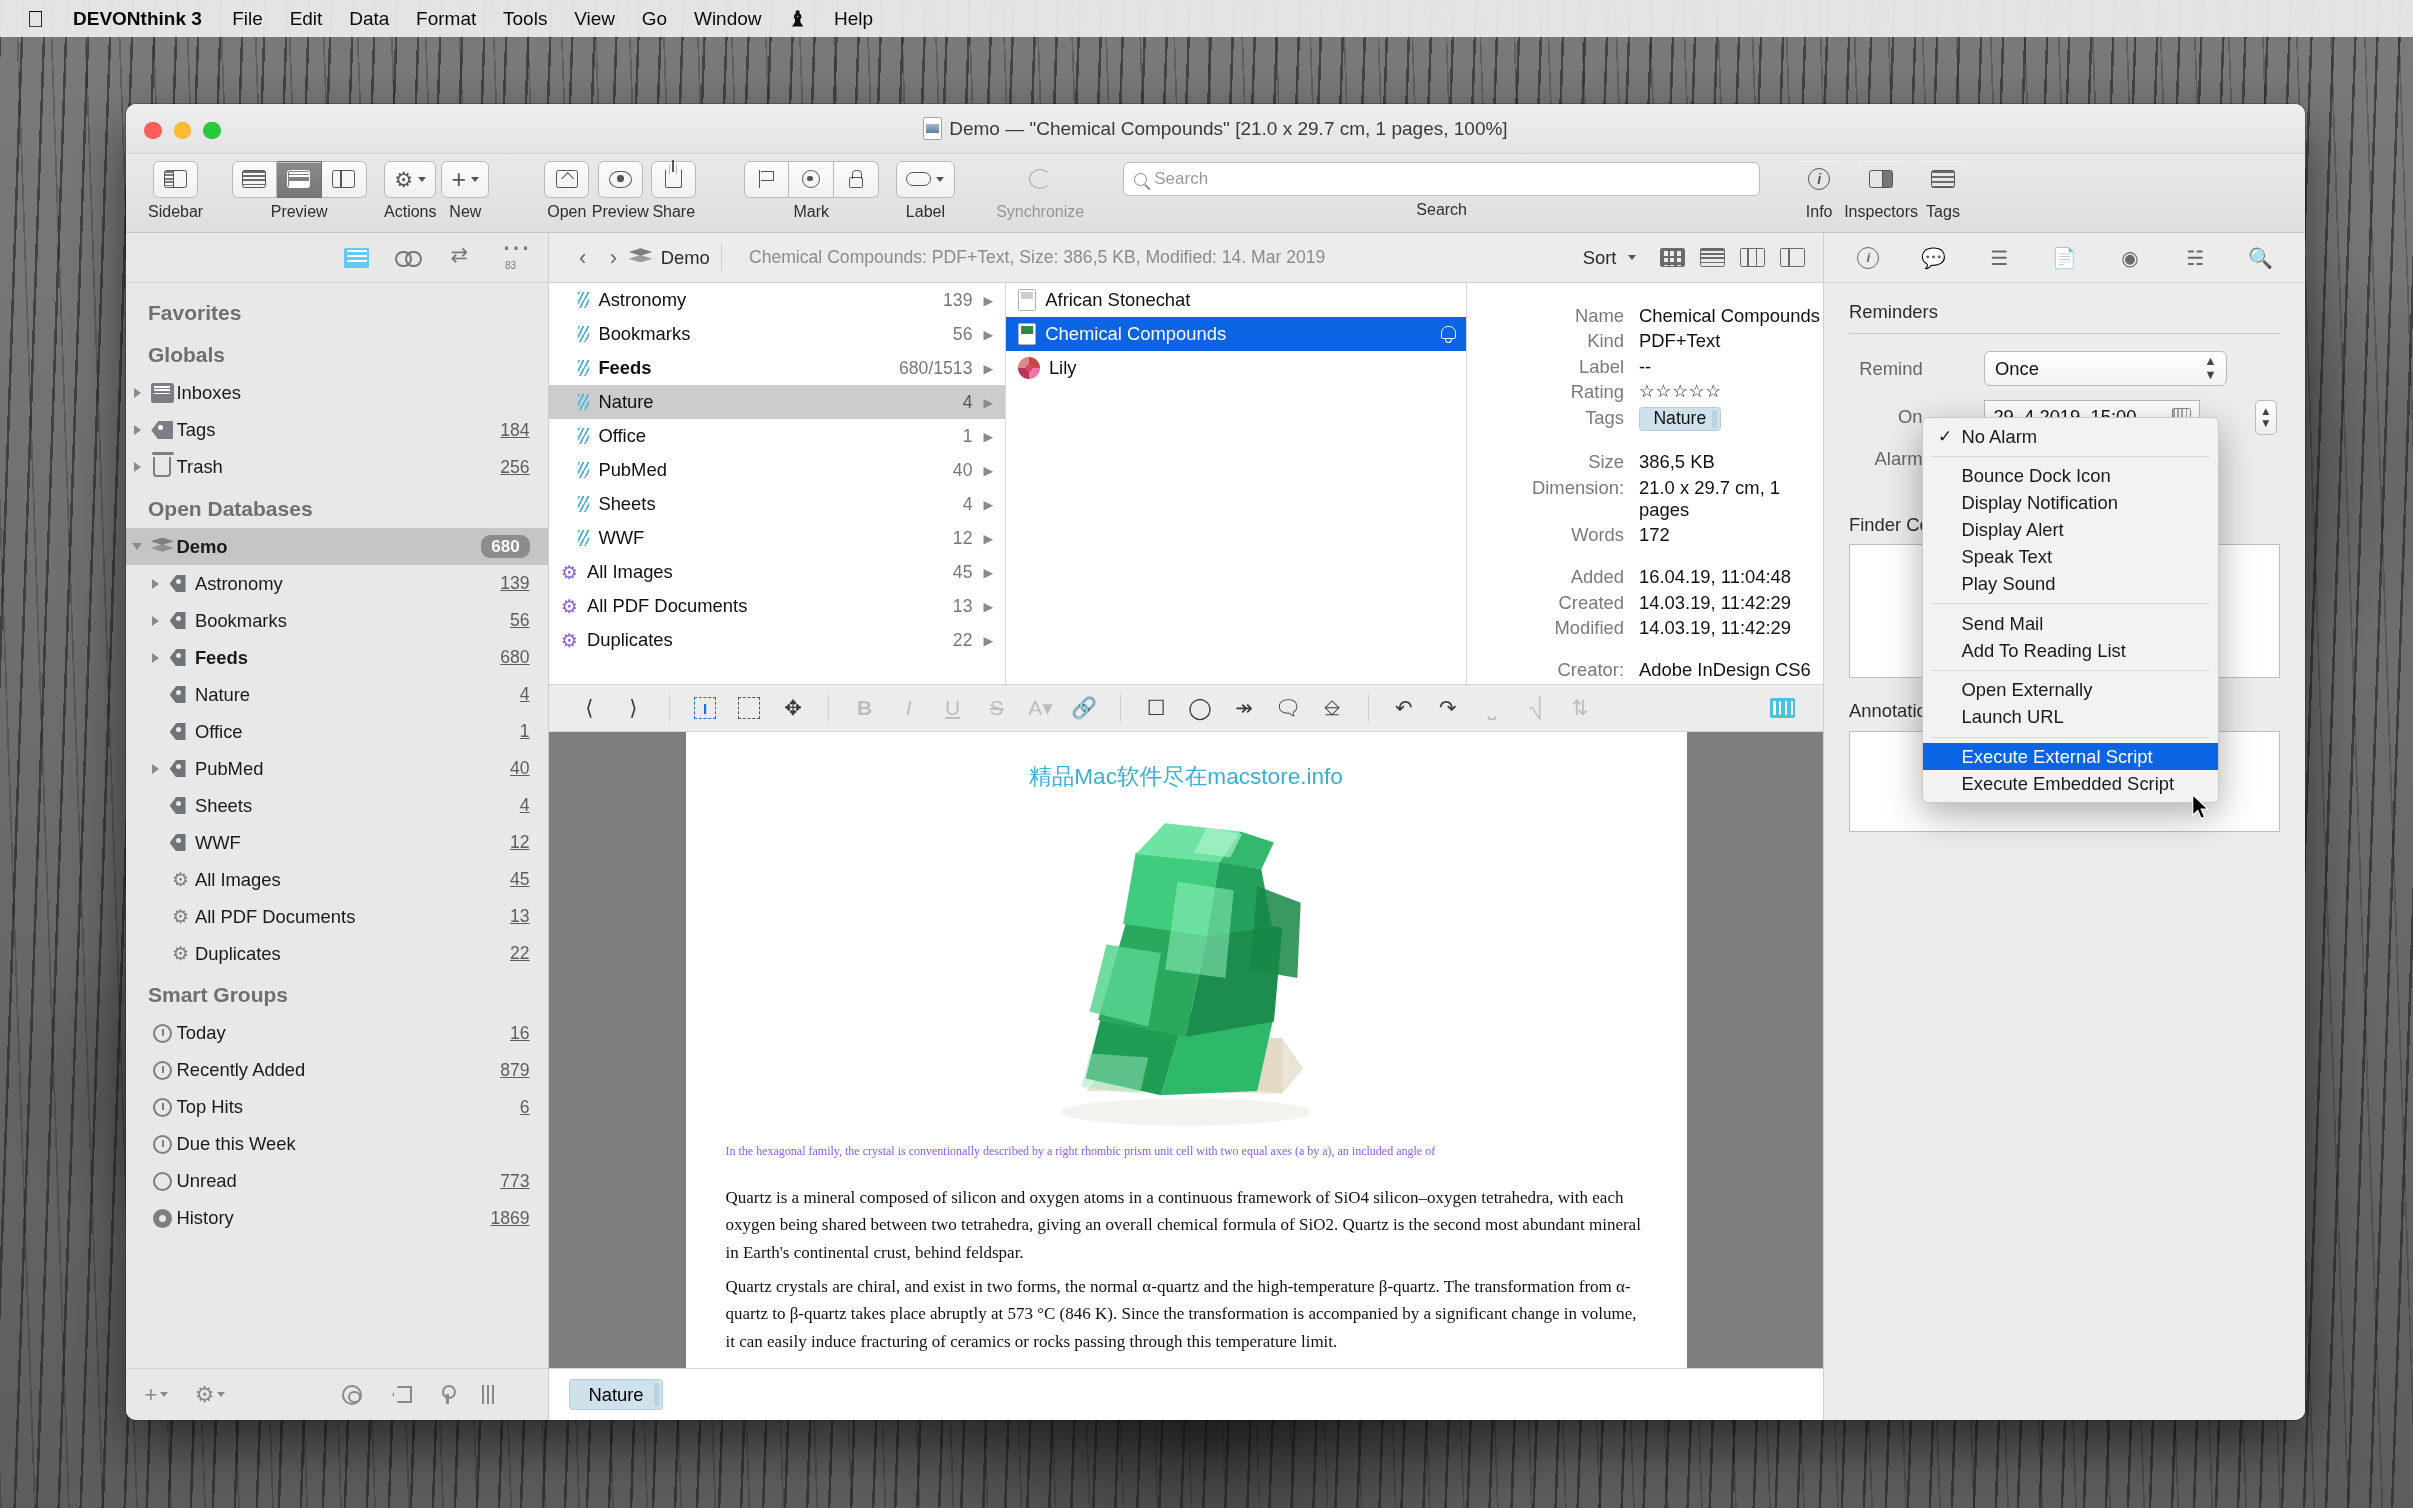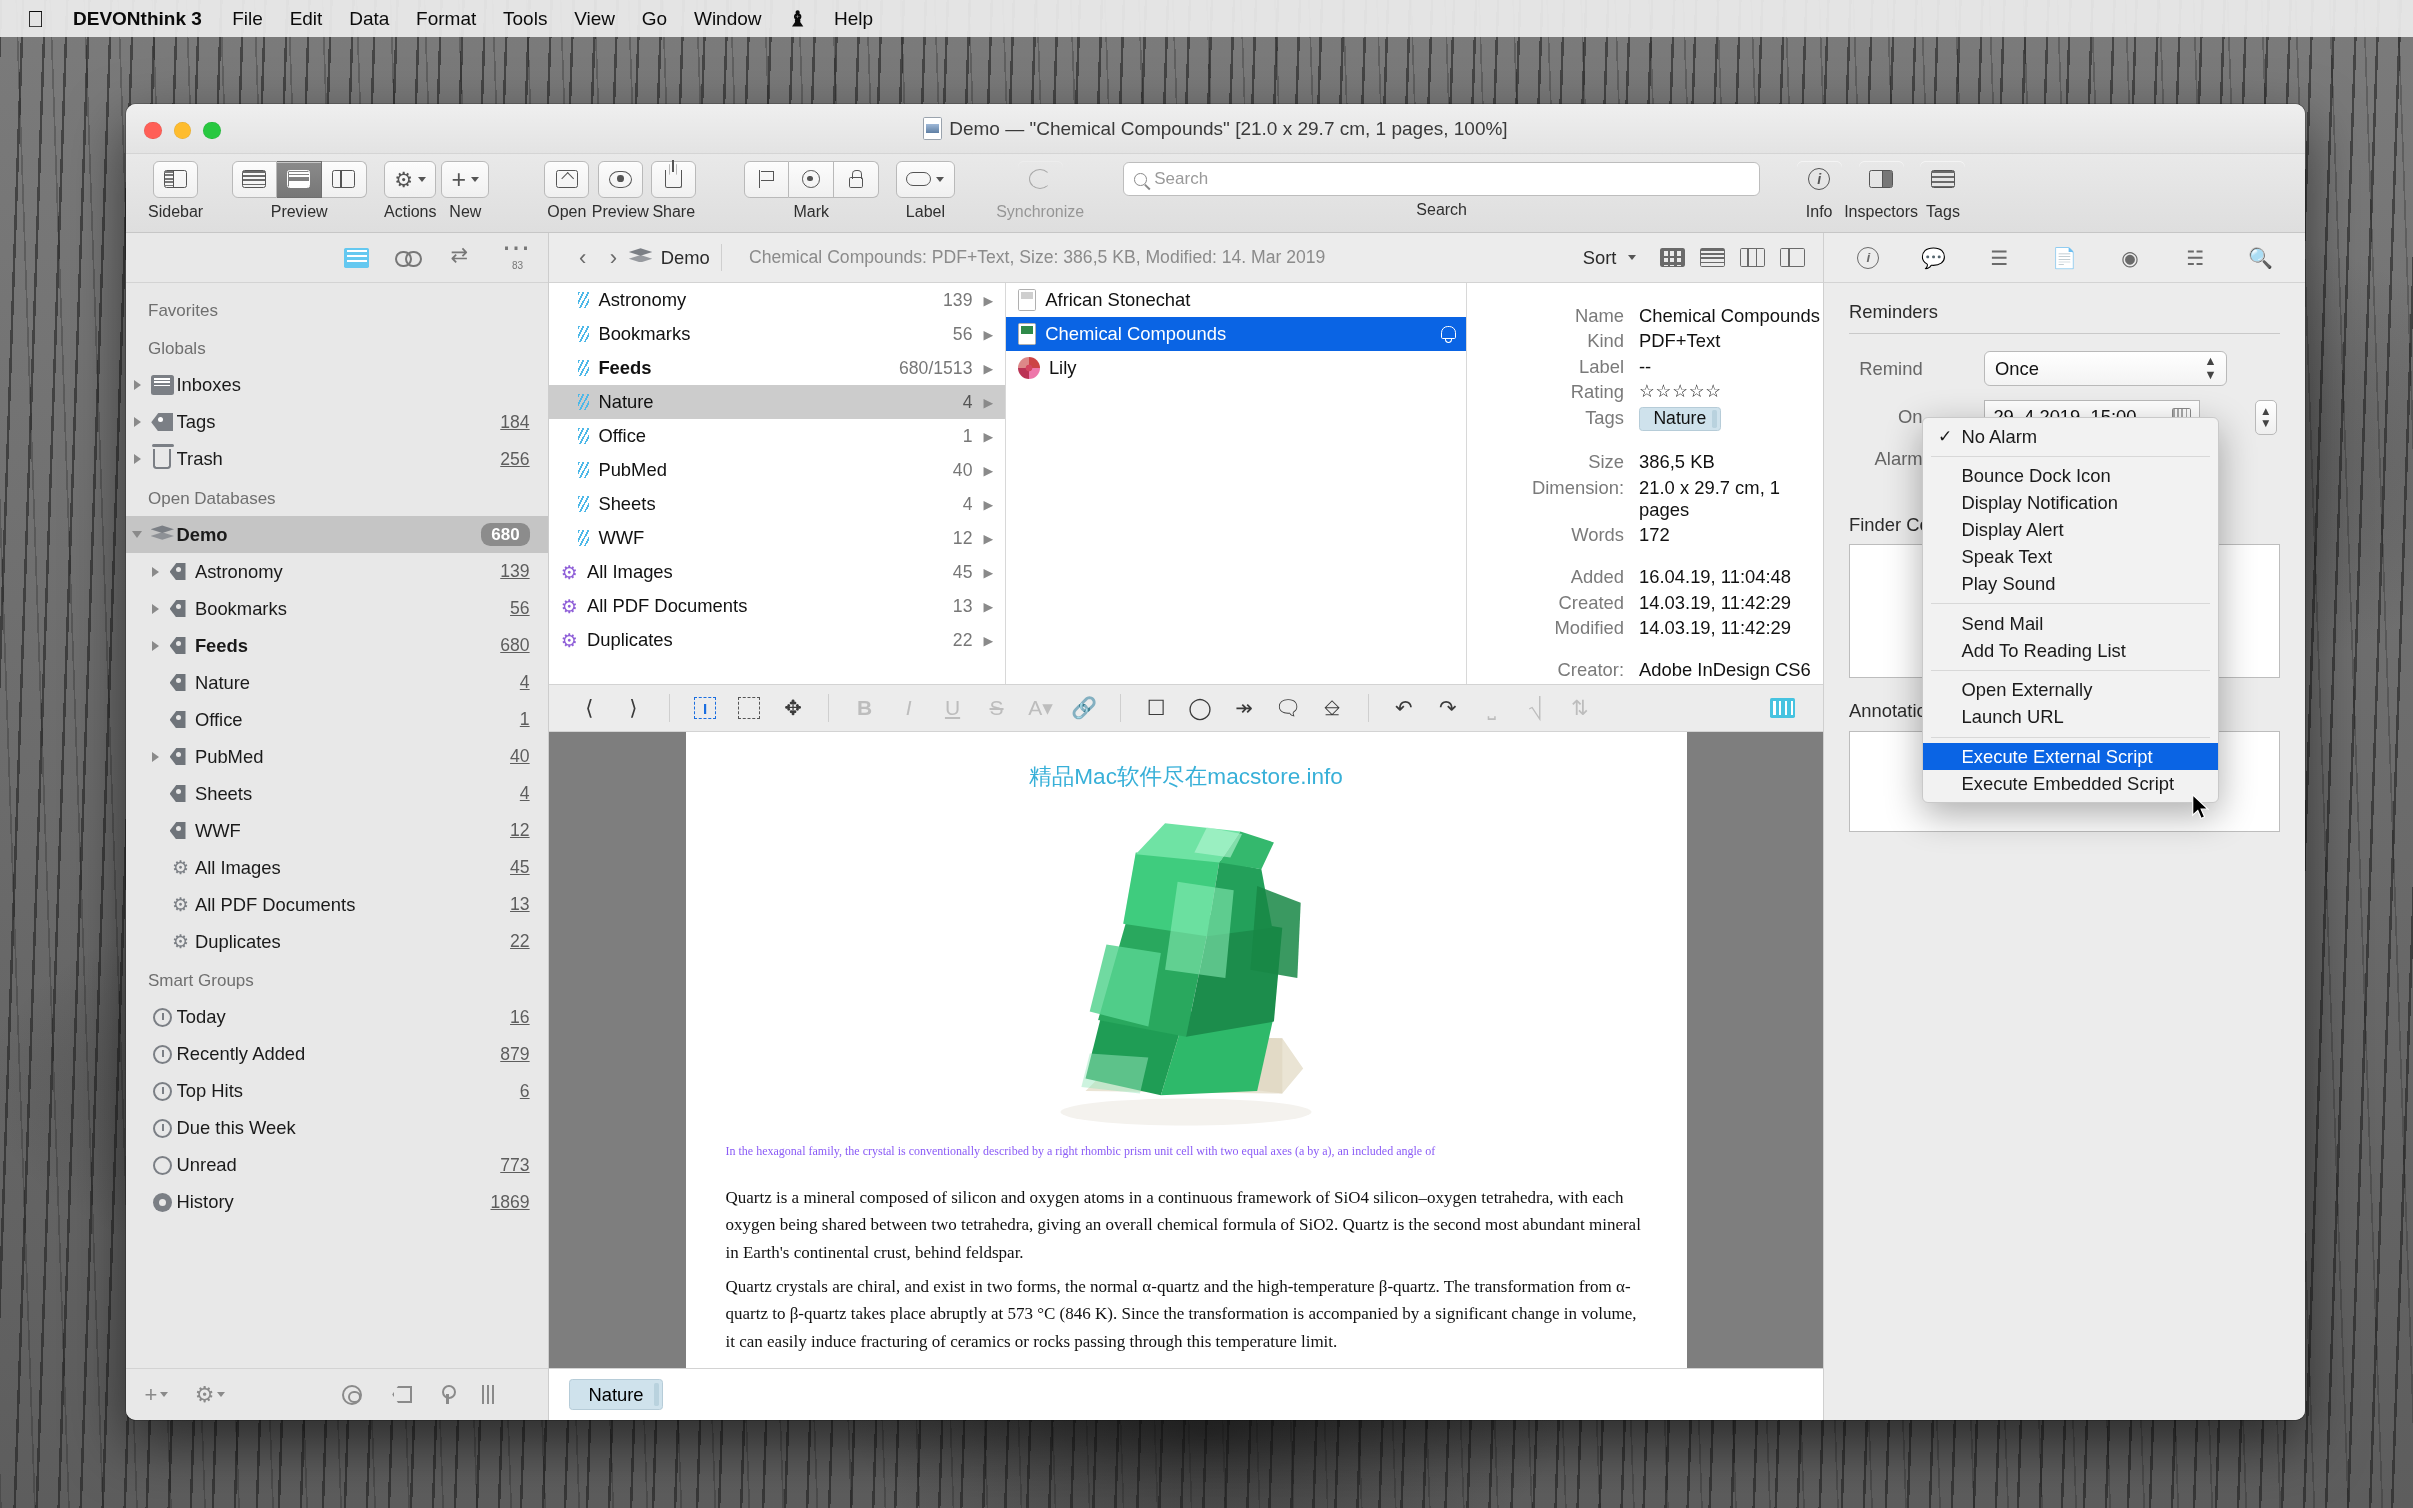--- a/index.html
+++ b/index.html
@@ -149,24 +149,24 @@
   .g-listblue:after{content:"";position:absolute;left:3.4px;right:2.5px;top:2.5px;bottom:2.5px;
     background:repeating-linear-gradient(180deg,#fff 0 2.5px,transparent 2.5px 5px);}
   .g-glasses{width:30px;height:13.4px;position:relative;}
   .g-glasses:before,.g-glasses:after{content:"";position:absolute;top:0;width:12.6px;height:12.6px;
     border:2.1px solid #777;border-radius:50%;}
   .g-glasses:before{left:0}.g-glasses:after{right:0}
   .g-arrows{width:20px;height:20px;position:relative;}
   .g-arrows:before{content:"⇄";font-size:21px;color:#777;position:absolute;top:-5px;left:0;}
   .g-dots{width:25px;height:20px;position:relative;}
   .g-dots:before{content:"⋯";font-size:28.5px;color:#777;position:absolute;top:-17px;left:1.7px;}
-  .g-dots .num{position:absolute;bottom:-3.4px;left:12px;font-size:10px;color:#777;}
+  .g-dots .num{position:absolute;bottom:-3.4px;left:5px;font-size:10px;color:#777;}
 
   #sblist{flex:1;overflow:hidden;padding-top:6.7px;}
-  .sbhead{font-size:17px;color:#6f6f6f;font-weight:normal;padding:11px 0 7.5px 22px;}
+  .sbhead{font-size:21px;color:#6f6f6f;font-weight:bold;padding:11px 0 7.5px 22px;}
   .sbrow{height:37px;display:flex;align-items:center;padding-right:18.4px;font-size:18.4px;color:#1a1a1a;}
   .sbrow .tw{width:22px;flex:none;display:flex;justify-content:center;}
   .sbrow .tw i{ width:0;height:0;border-left:7.5px solid #8a8a8a;
     border-top:5px solid transparent;border-bottom:5px solid transparent;display:block;}
   .sbrow .tw i.open{ border-left:5.9px solid transparent;border-right:5.9px solid transparent;
     border-top:7.5px solid #8a8a8a;border-bottom:none;}
   .sbrow .ic{width:28.5px;flex:none;display:flex;align-items:center;justify-content:center;}
   .sbrow .lbl{flex:1;white-space:nowrap;overflow:hidden;}
   .sbrow .cnt{font-size:17.6px;color:#5d5d5d;text-decoration:underline;}
   .sbrow.sel{background:#c5c5c5;}

